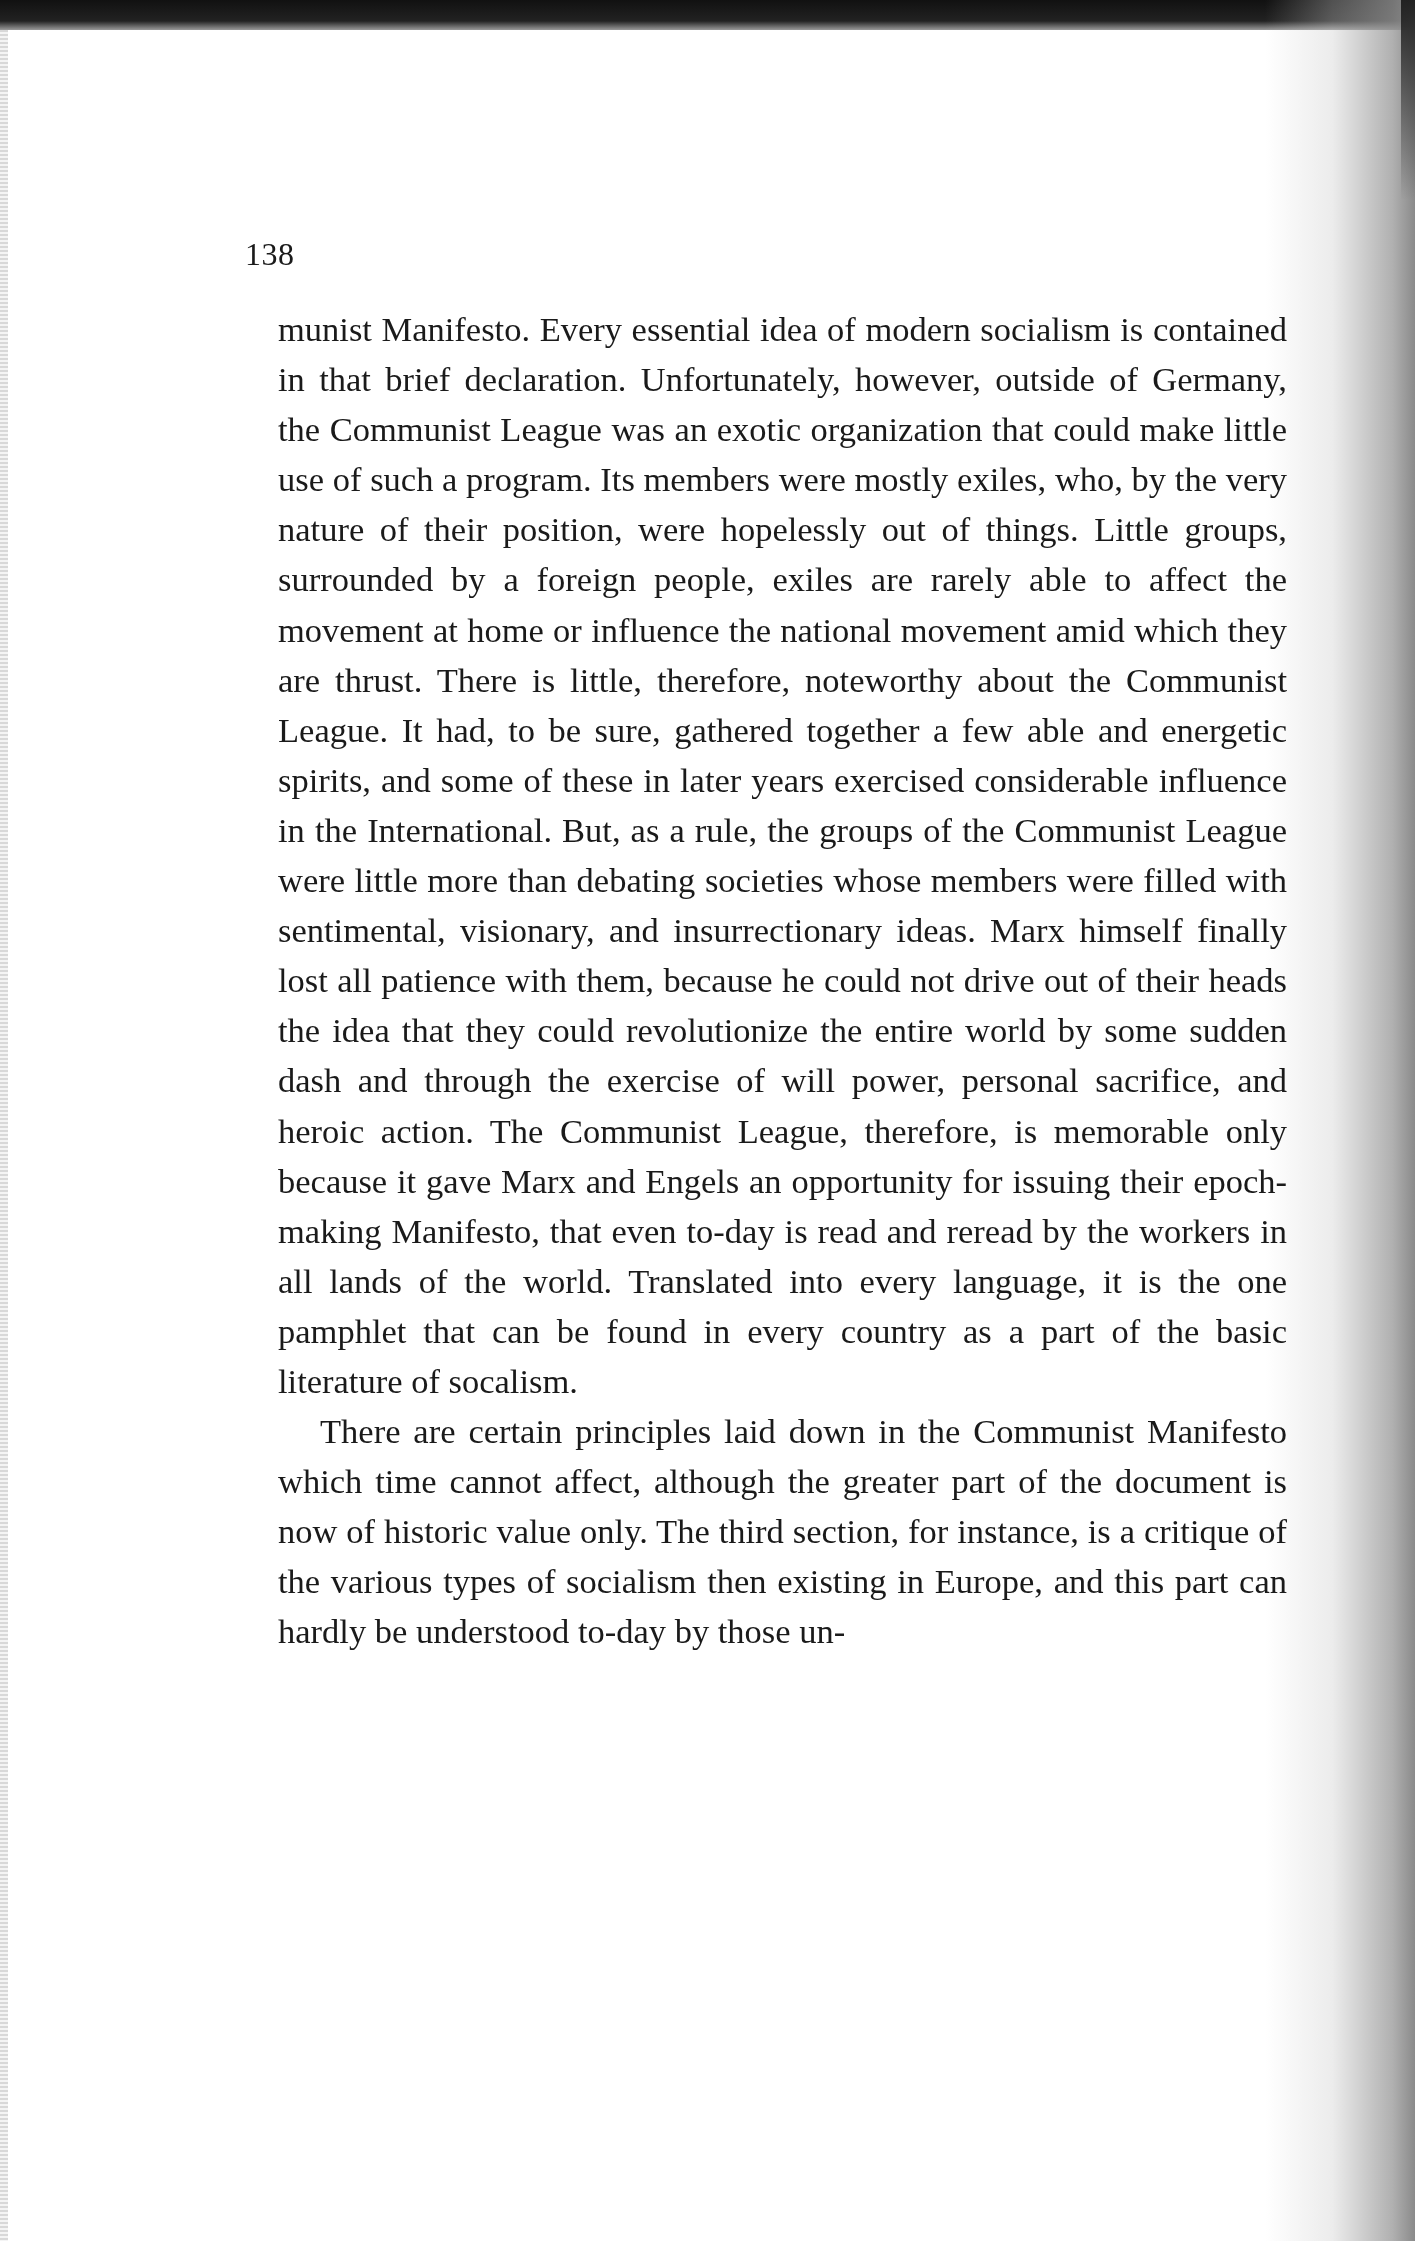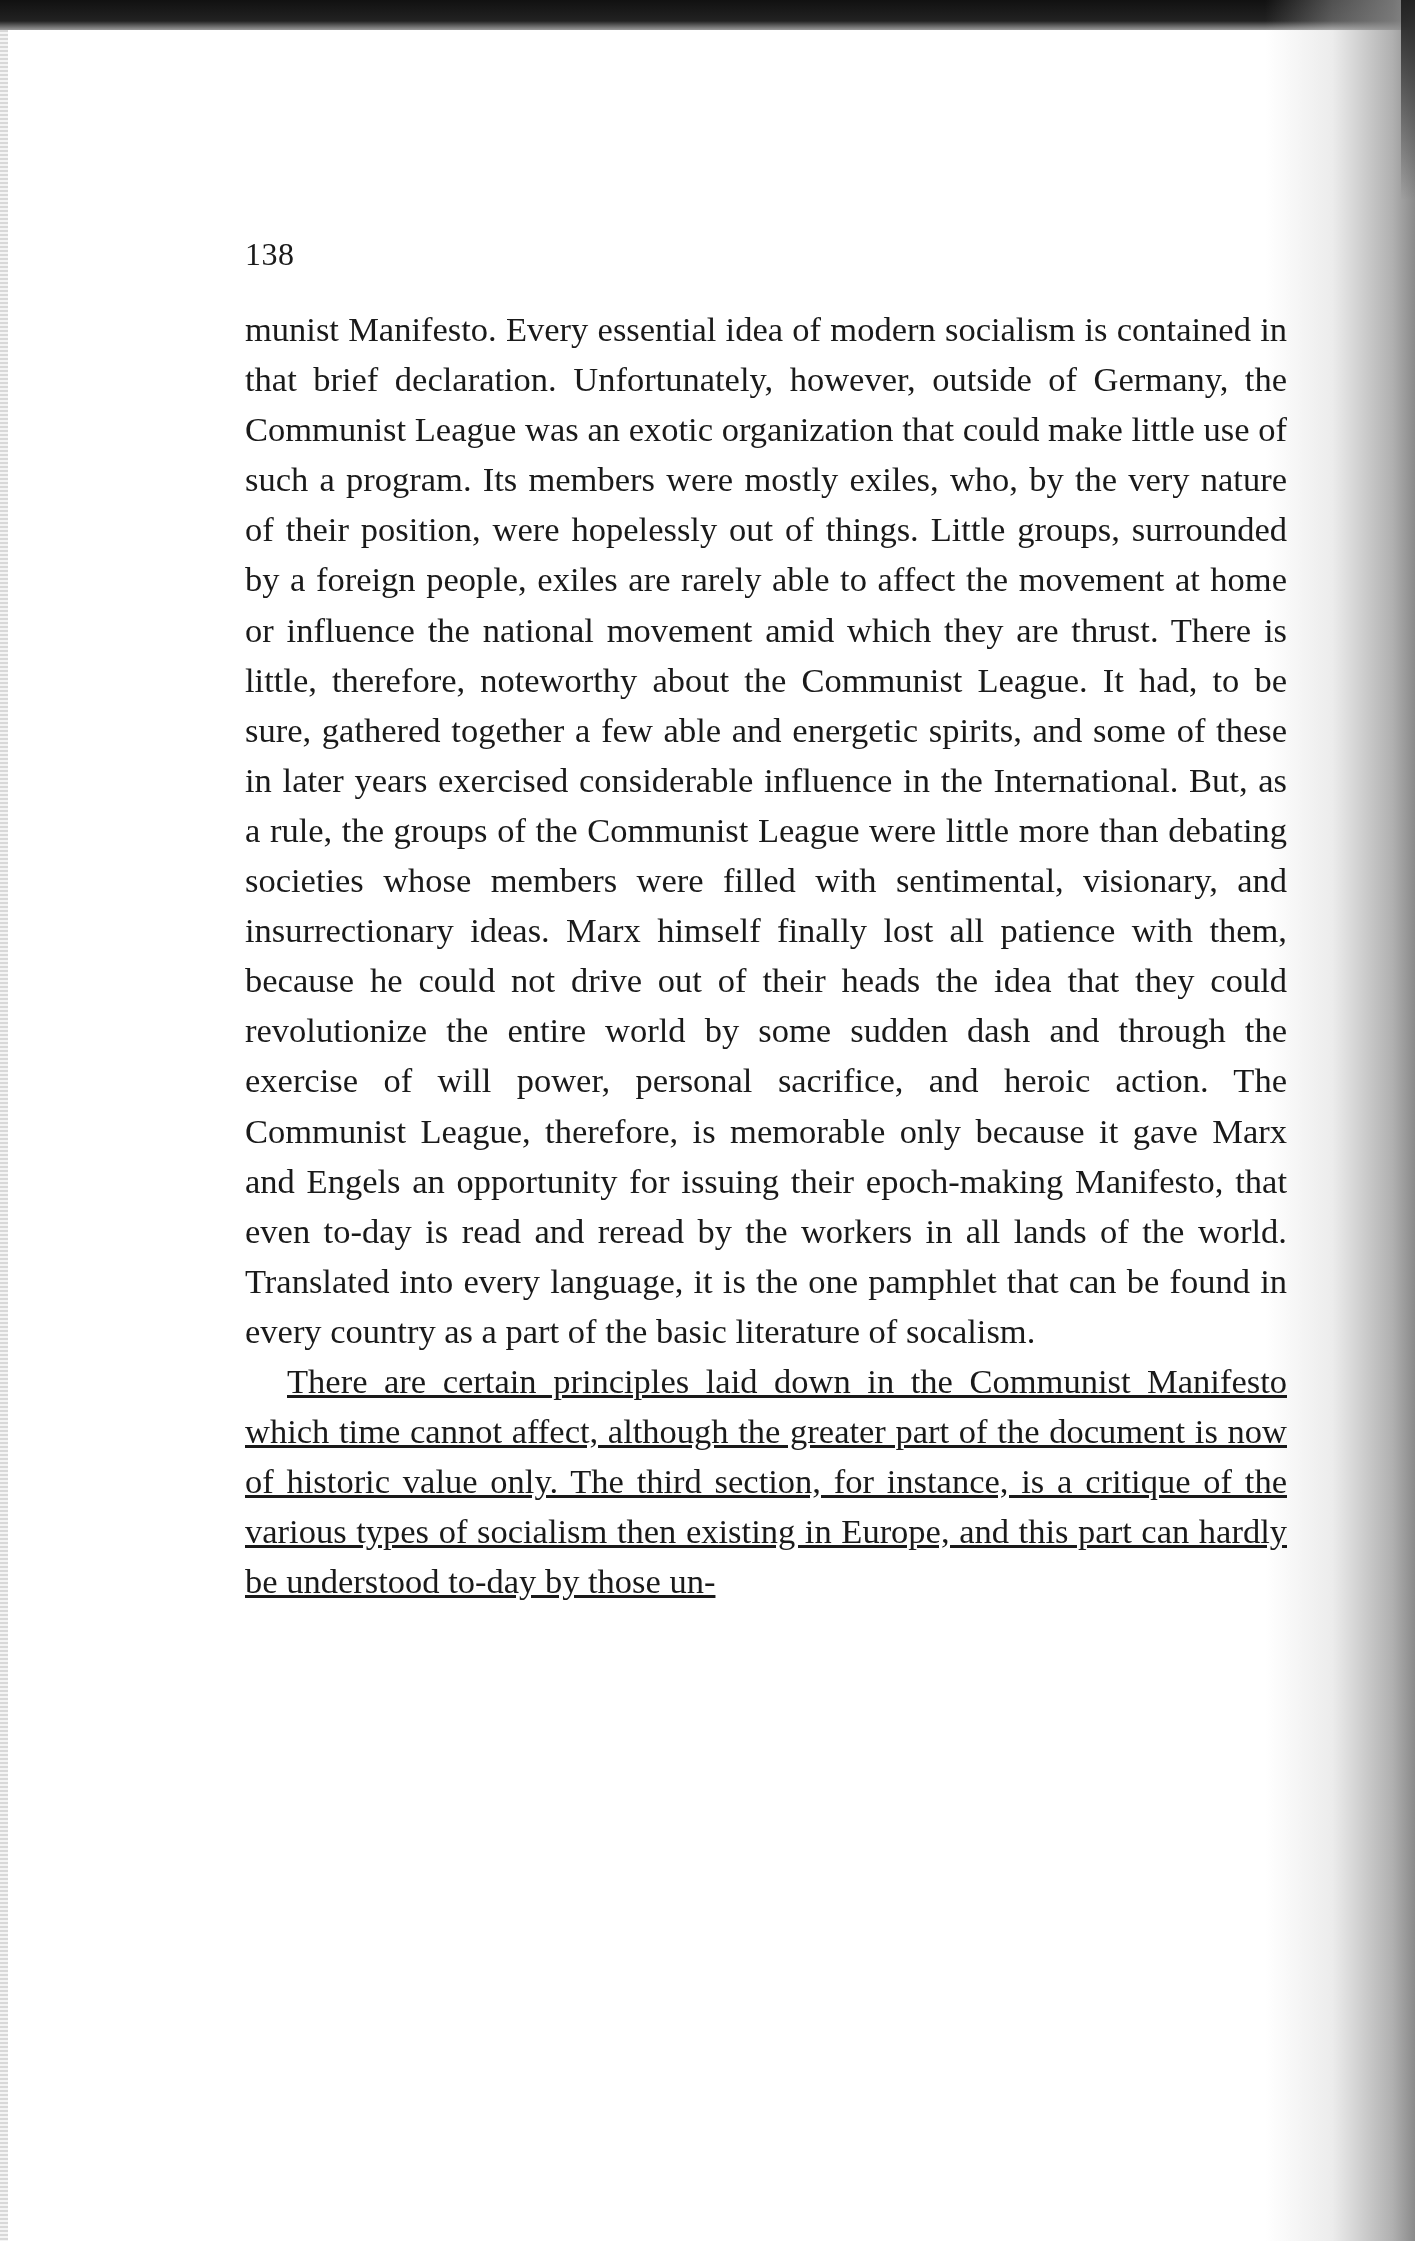--- a/index.html
+++ b/index.html
@@ -31,23 +31,24 @@
   .running-head {
     display: flex; align-items: baseline; height: 50px;
     font-size: 31px; letter-spacing: 0.5px;
   }
   .page-number { margin-right: 22px; font-size: 32px; }
   .head-title { text-transform: uppercase; }
   .body-text {
     margin-top: 18px;
     font-size: 34.5px; line-height: 50.1px;
     text-align: justify;
+    margin-left: 33px;
   }
   .body-text p { margin: 0; }
-  .body-text p.indent { text-indent: 42px; text-decoration: underline; }
+  .body-text p.indent { text-indent: 42px; }
 </style>
 </head>
 <body>
 
 <div class="top-band"></div>
 <div class="left-edge"></div>
 <div class="right-shade"></div>
 <div class="right-dark"></div>
 
 <div class="page">

